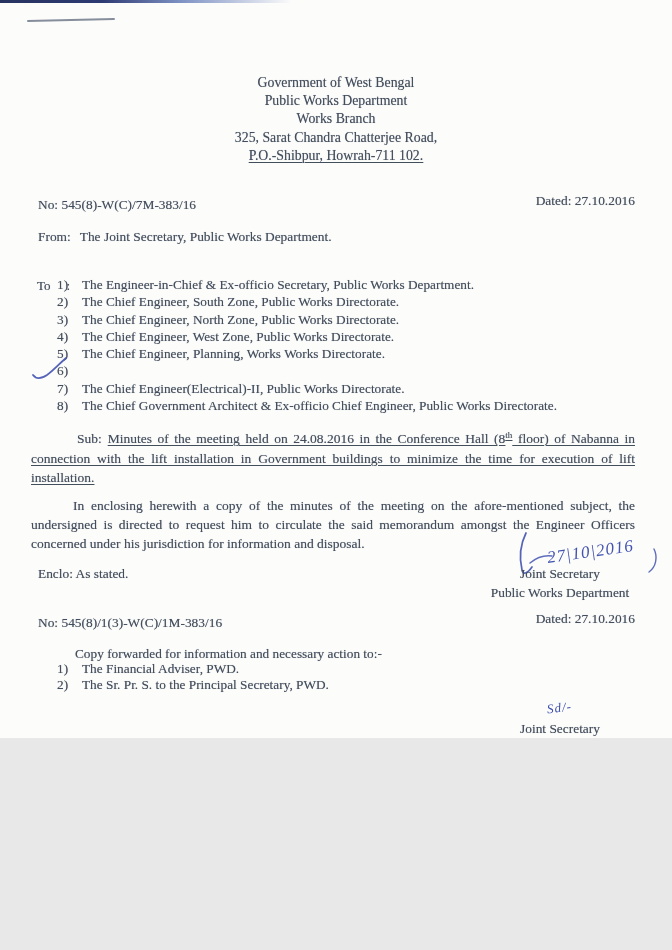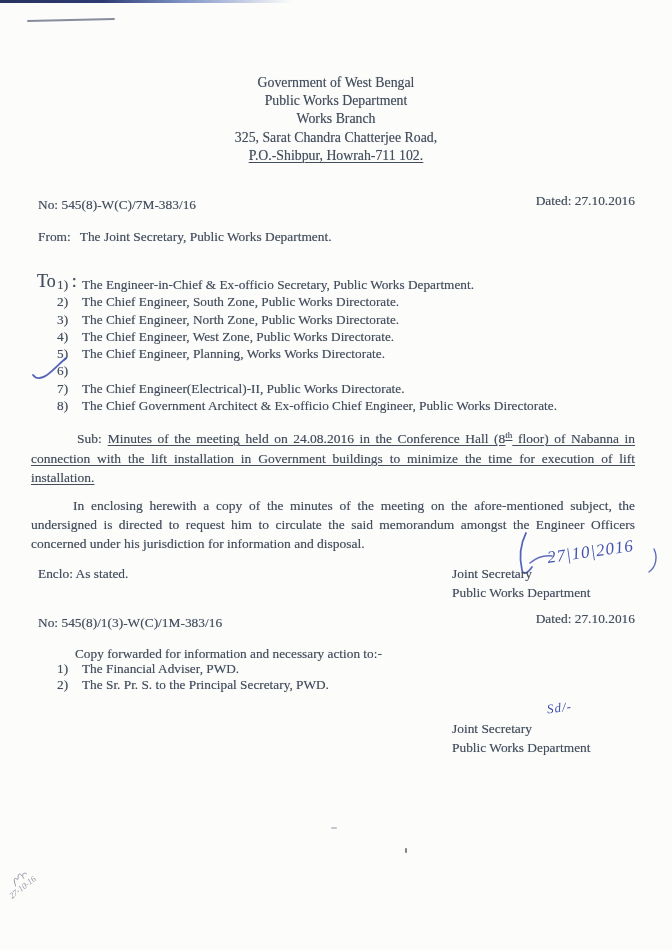--- a/index.html
+++ b/index.html
@@ -1,19 +1,19 @@
 <!DOCTYPE html>
 <html><head>
 <meta charset="utf-8">
 <style>
   html,body { margin:0; padding:0; background:#e8e8e8; }
   .page {
     position: relative;
     width: 672px;
-    height: 950px;
+    height: 738px;
     margin: 0 auto;
     background: #fcfcfb;
     overflow: hidden;
     font-family: "Liberation Serif", "DejaVu Serif", serif;
     color: #434e5c;
   }
   .ink { text-shadow: 0 0 0.7px rgba(67,78,92,0.5); }
 
   
   .top-strip { position:absolute; top:0; left:0; width:292px; height:3px;
@@ -31,41 +31,41 @@
 
   
   .ref-row { position:absolute; left:38px; right:37px; display:flex; justify-content:space-between;
     font-size:13.4px; }
   .ref-row .dated { transform: translateY(-4px); }
   .ref1 { top:197px; }
   .ref2 { top:615px; }
 
   .from-line { position:absolute; top:229px; left:38px; font-size:13.4px; }
   .from-line .lbl { margin-right:9px; }
-  .to-line { position:absolute; top:271px; left:37px; font-size:18px; }
+  .to-line { position:absolute; top:278px; left:37px; font-size:13px; }
   .to-line .colon { margin-left:16px; }
 
   .recipients { position:absolute; top:276px; left:57px; font-size:13.3px; line-height:17.25px; }
   .rec-row { display:flex; }
   .rec-num { width:18px; flex:0 0 18px; margin-right:7px; }
 
   .tick-svg { position:absolute; left:31px; top:356px; }
 
   
   .subject { position:absolute; top:429px; left:31px; width:604px; font-size:13.5px; line-height:19.6px; }
   .jline { text-align: justify; text-align-last: justify; }
   .sub-line1 { text-indent:46px; }
   .sub-lbl { margin-right:6px; }
 
   .body-par { position:absolute; top:497px; left:31px; width:604px; font-size:13.5px; line-height:18.8px; }
   .body-line1 { text-indent:42px; }
 
   .enclo { position:absolute; top:566px; left:38px; font-size:13.4px; }
 
-  .sign-block { position:absolute; left:452px; width:216px; text-align:left;
+  .sign-block { position:absolute; left:452px; width:216px; text-align:center;
     font-size:13.4px; line-height:18.5px; }
   .sign1 { top:565px; }
   .sign2 { top:720px; }
 
   .sig-svg { position:absolute; left:468px; top:527px; }
   .sd-hand { position:absolute; left:547px; top:700px; color:#3c4fae; font-style:italic;
     font-size:13px; transform:rotate(-7deg); letter-spacing:1px; text-shadow:none; }
 
   .copy-intro { position:absolute; top:646px; left:75px; font-size:13.3px; }
   .copy-list { position:absolute; top:661px; left:57px; font-size:13.3px; line-height:15.6px; }

